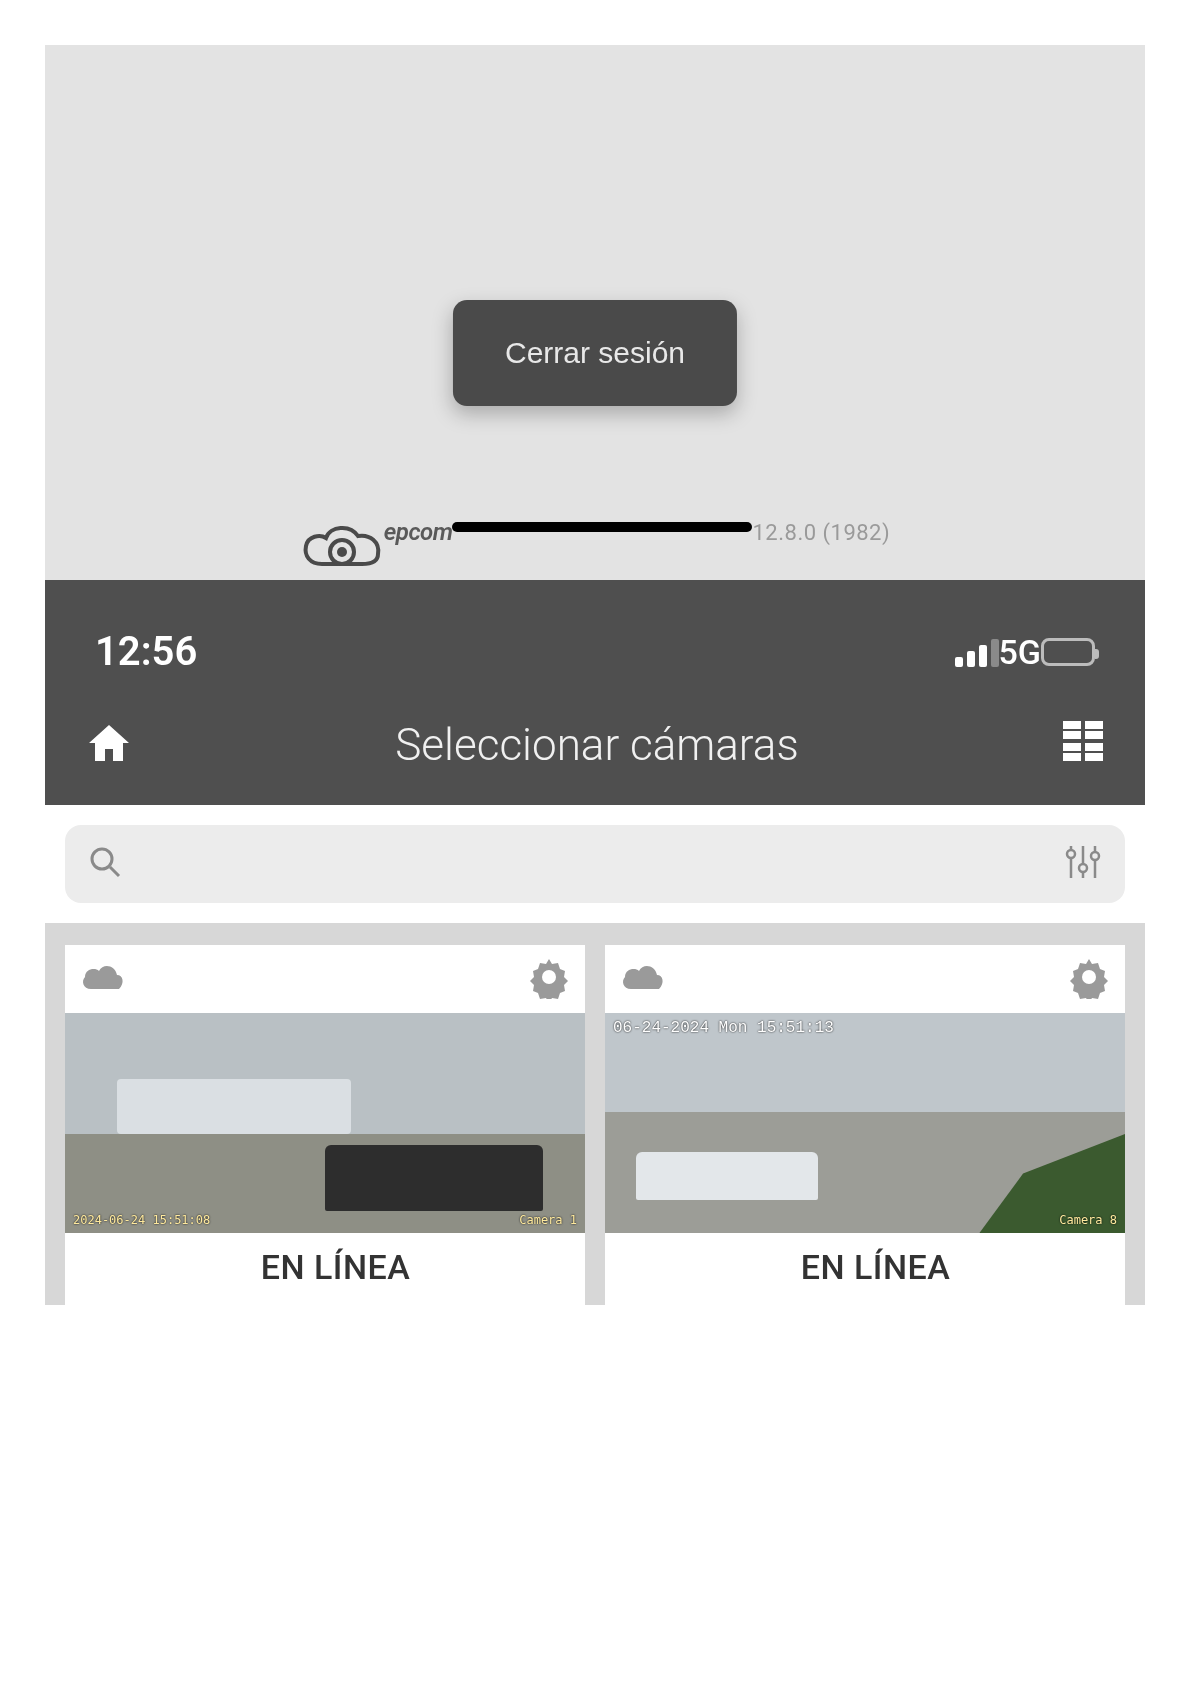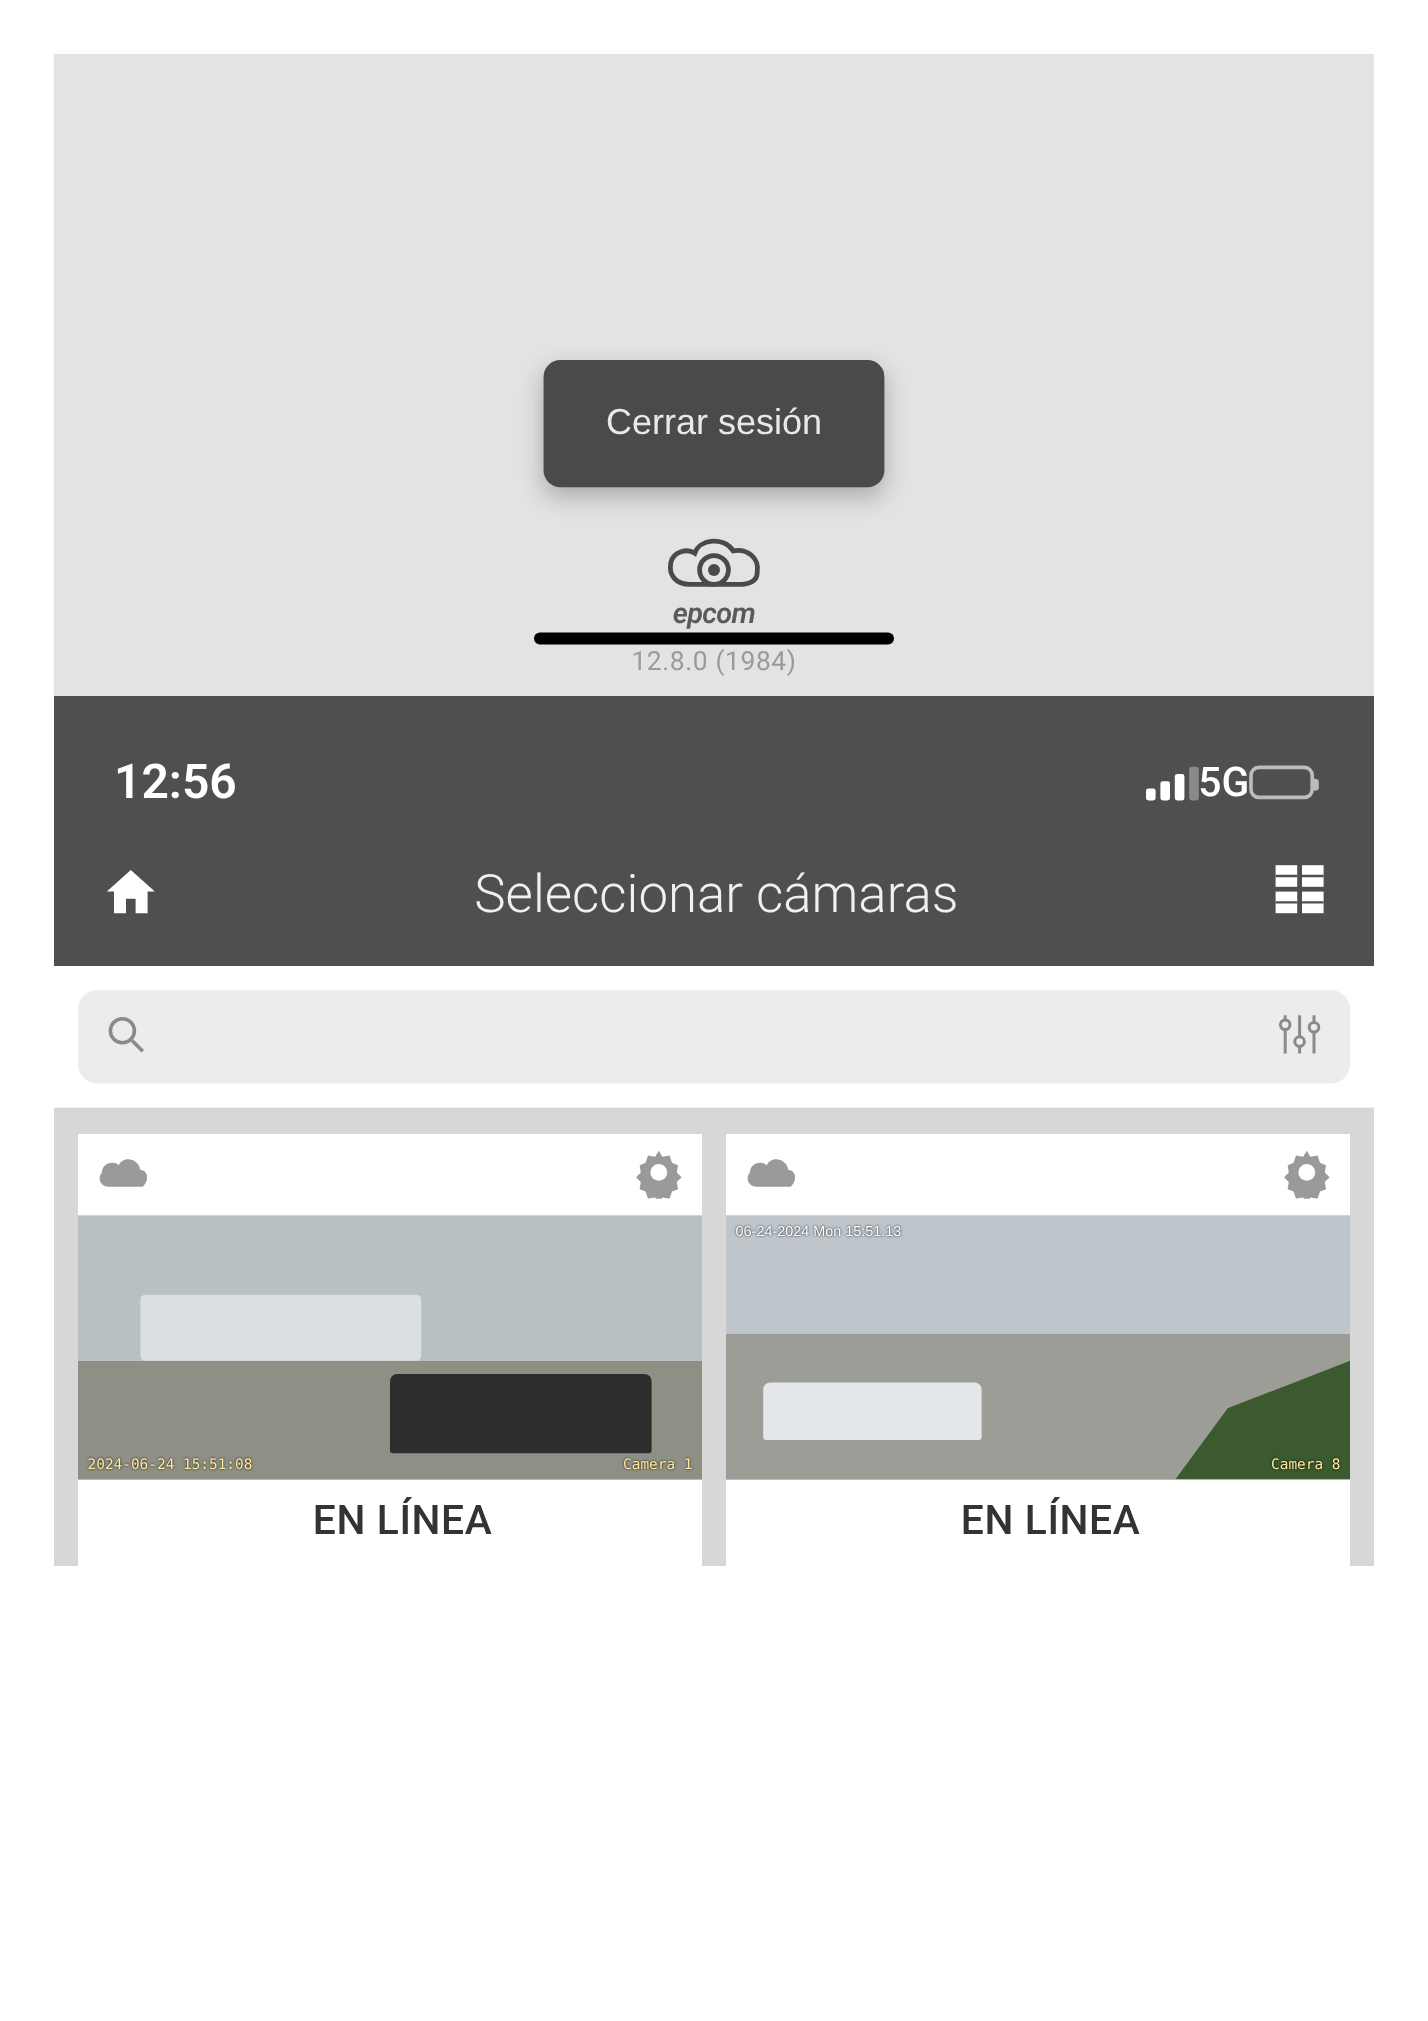--- a/index.html
+++ b/index.html
@@ -38,24 +38,24 @@
     font-size: 30px;
     font-weight: 300;
     padding: 36px 52px;
     border-radius: 14px;
     border: none;
     box-shadow: 0 8px 20px rgba(0,0,0,0.25);
     cursor: pointer;
   }
   .brand-block {
     display: flex;
-    flex-direction: column;
-    align-items: center;
+    flex-direction: row;
+    align-items: flex-start;
     margin-bottom: 0;
-    padding-bottom: 16px;
+    padding-bottom: 4px;
   }
   .brand-logo svg { display: block; }
   .brand-text {
     font-size: 24px;
     font-style: italic;
     color: #5a5a5a;
     font-weight: 600;
     letter-spacing: -0.5px;
     margin-top: -2px;
   }
@@ -244,23 +244,23 @@
     position:absolute;
     bottom:6px; left:8px;
     font-size:12px;
     color:#ffea9e;
     font-family: monospace;
     text-shadow:0 0 2px #000;
   }
   .thumb-ts2 {
     position:absolute;
     top:6px; left:8px;
-    font-size:12px;
+    font-size:16px;
     color:#fff;
-    font-family: Liberation Sans, sans-serif;
+    font-family: Liberation Mono, monospace;
     text-shadow:0 0 2px #000;
   }
   .thumb-cam {
     position:absolute;
     bottom:6px; right:8px;
     font-size:12px;
     color:#ffea9e;
     font-family: monospace;
     text-shadow:0 0 2px #000;
   }
@@ -285,21 +285,21 @@
     <div class="brand-block">
       <span class="brand-logo">
         <svg width="84" height="56" viewBox="0 0 84 56">
           <path d="M22 44 C10 44 4 36 6 26 C8 16 20 14 26 18 C30 6 50 4 58 16 C70 14 80 22 78 34 C78 42 70 44 62 44 Z" fill="none" stroke="#4a4a4a" stroke-width="4"></path>
           <circle cx="42" cy="32" r="12" fill="none" stroke="#4a4a4a" stroke-width="4"></circle>
           <circle cx="42" cy="32" r="5" fill="#4a4a4a"></circle>
         </svg>
       </span>
       <span class="brand-text">epcom</span>
       <div class="home-indicator"></div>
-      <span class="version-text">12.8.0 (1984)</span>
+      <span class="version-text">12.8.0 (1982)</span>
     </div>
   </div>
 
   <div class="dark-header">
     <div class="status-bar">
       <span class="status-time">12:56</span>
       <div class="status-right">
         <span class="signal-bars">
           <span></span>
             <span></span>

